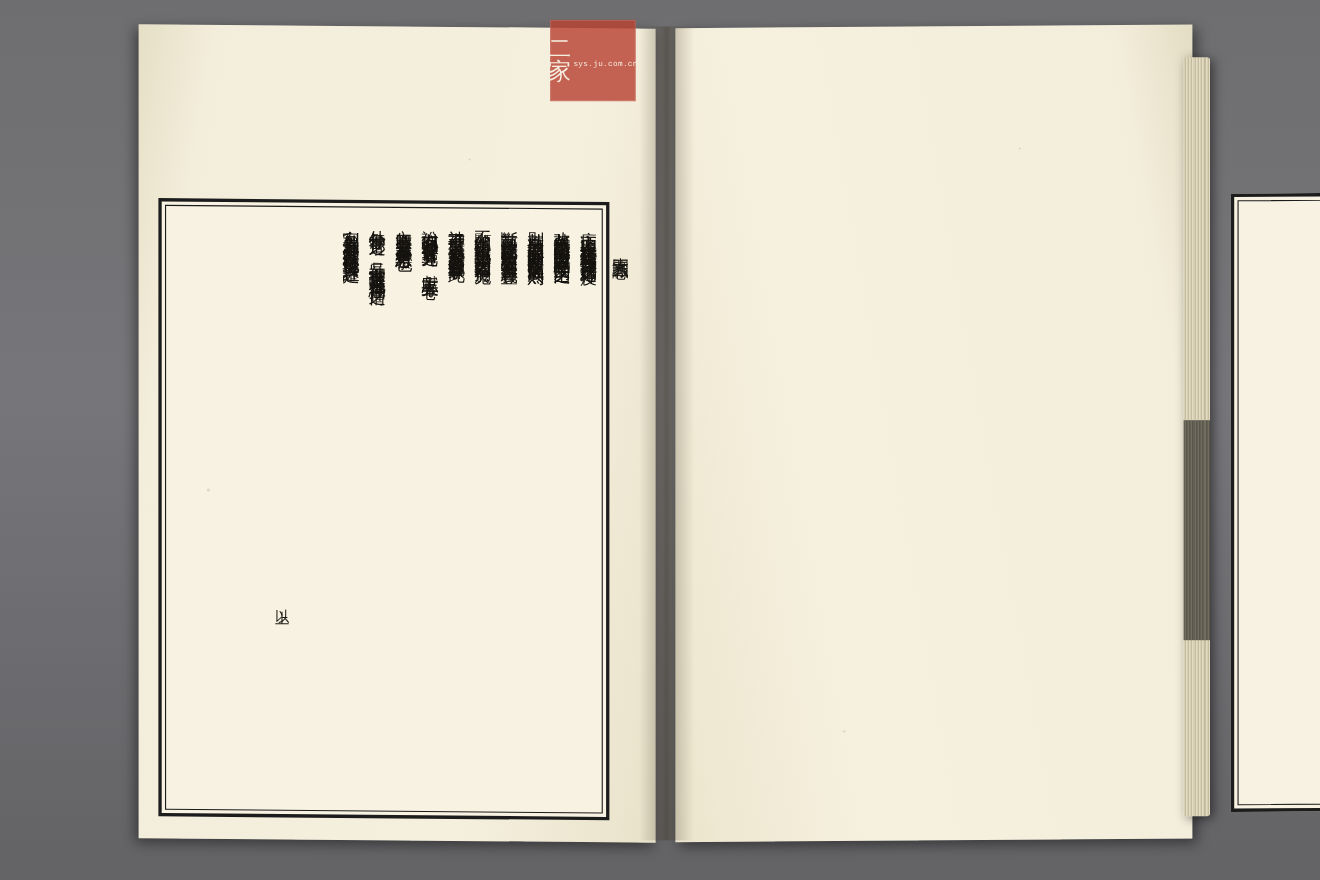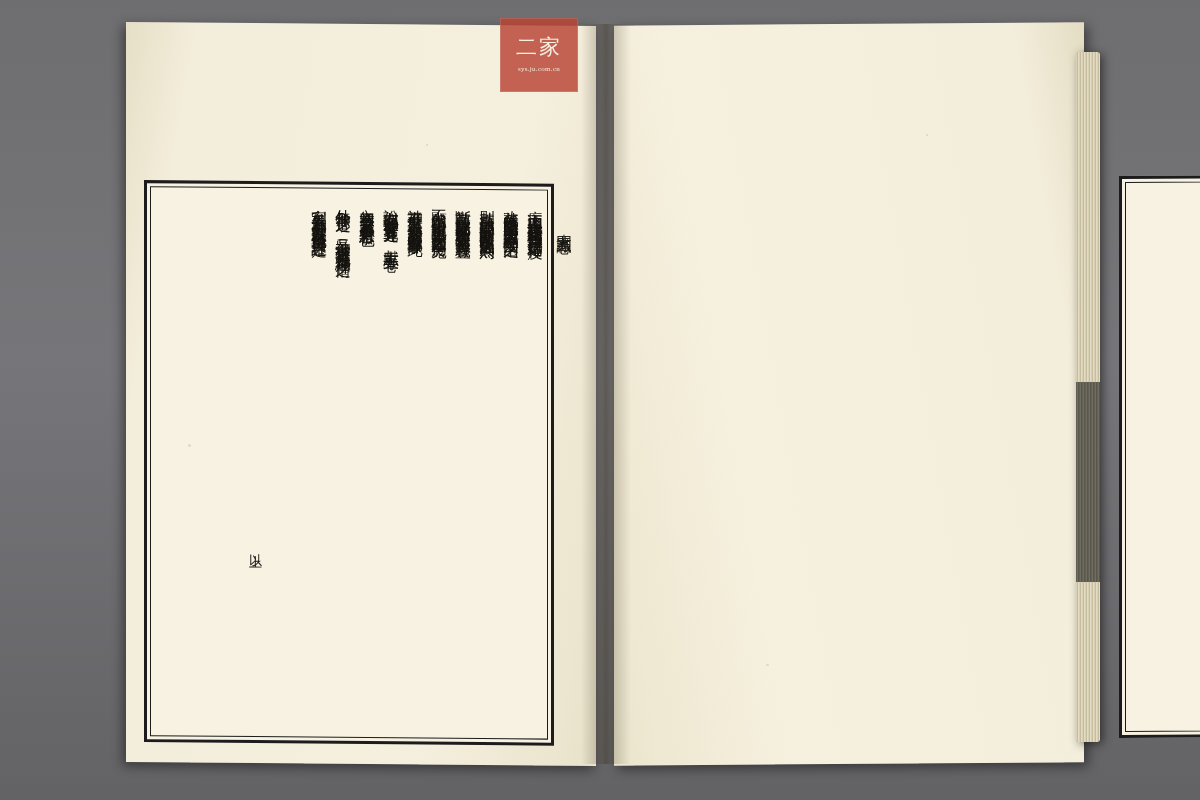--- a/index.html
+++ b/index.html
@@ -156,33 +156,32 @@
     position: absolute;
     left: 500px;
     top: 18px;
     width: 78px;
     height: 74px;
     background: #b94434;
     opacity: .82;
     display: flex;
     align-items: center;
     justify-content: center;
-    flex-direction: column;
     color: #f6efe2;
     font-family: "DejaVu Serif", serif;
     letter-spacing: 1px;
     box-shadow: 0 0 0 1px rgba(255,255,255,.15) inset;
   }
   .seal .glyphs {
     font-size: 21px;
     line-height: 1;
     letter-spacing: 2px;
   }
   .seal .url {
-    font-family: Liberation Serif, serif;
+    font-family: Liberation Mono, monospace;
     font-size: 7px;
     letter-spacing: .3px;
     margin-top: 7px;
     opacity: .95;
   }
 
   
   .speck {
     position: absolute;
     background: rgba(120,104,70,.18);

